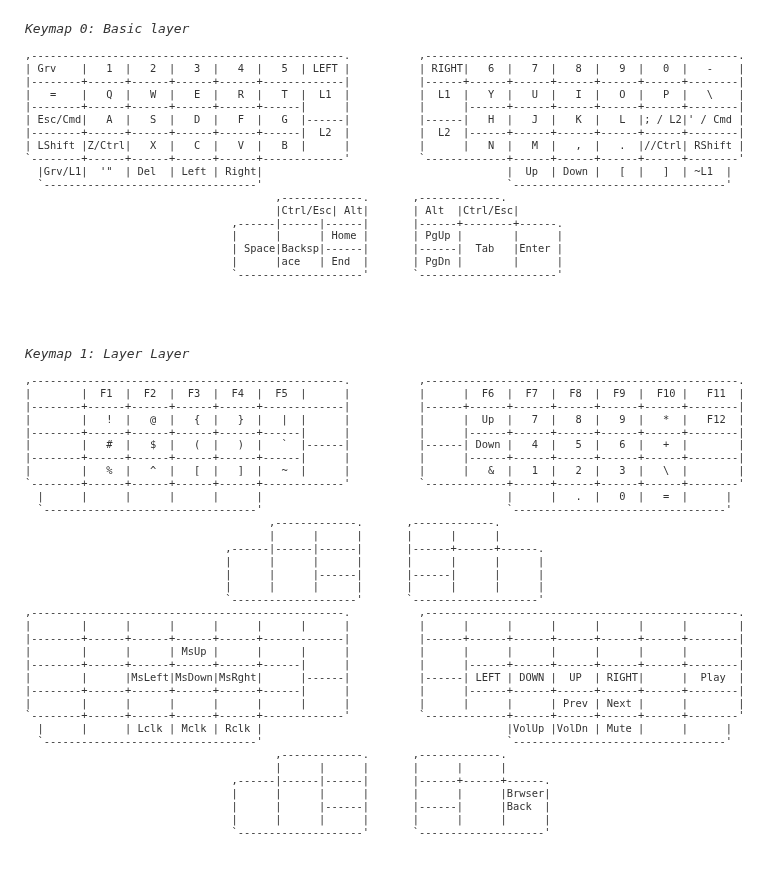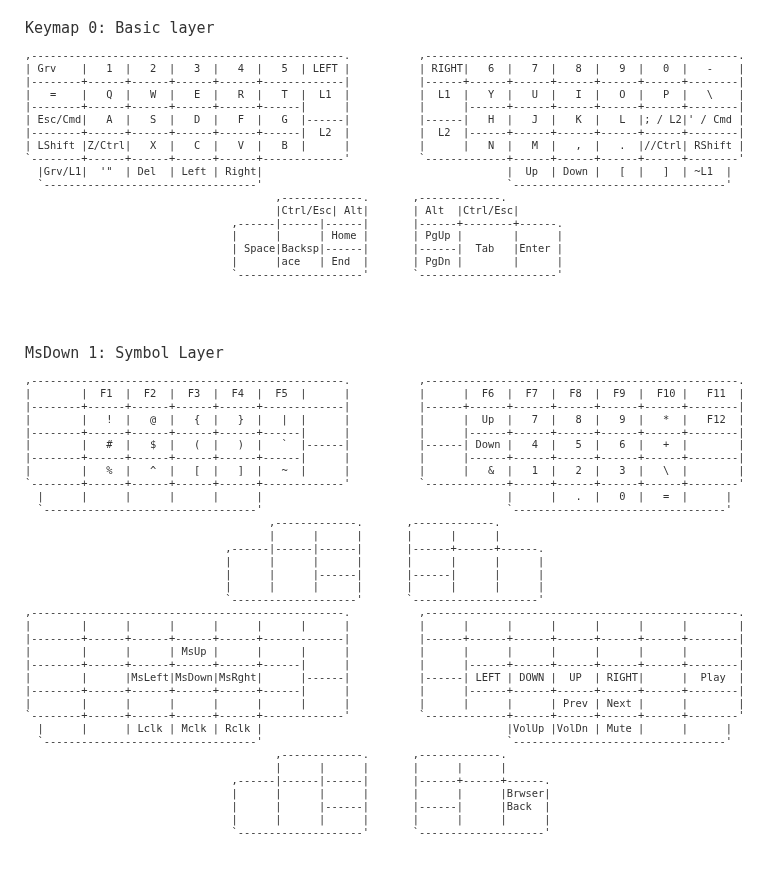--- a/index.html
+++ b/index.html
@@ -13,25 +13,26 @@
     background: var(--bg-color);
     overflow: hidden;
   }
   .page {
     padding: 22px 0 0 25px;
     font-family: "DejaVu Sans Mono", "Liberation Mono", monospace;
     color: var(--text-color);
   }
   .km-title {
     font-family: "DejaVu Sans Mono", "Liberation Mono", monospace;
-    font-size: 15px;
+    font-size: 13px;
     line-height: 13.4px;
     font-weight: normal;
     white-space: pre;
     margin-bottom: 13.4px;
+    font-style: italic;
   }
   .km-ascii {
     font-family: "DejaVu Sans Mono", "Liberation Mono", monospace;
     font-size: 10.4px;
     line-height: 12.9px;
     white-space: pre;
     margin: 0;
   }
   section.s0 { margin-bottom: 66px; }
   section.s1 { margin-bottom: 0; }
@@ -58,21 +59,21 @@
                                         ,-------------.       ,-------------.
                                         |Ctrl/Esc| Alt|       | Alt  |Ctrl/Esc|
                                  ,------|------|------|       |------+--------+------.
                                  |      |      | Home |       | PgUp |        |      |
                                  | Space|Backsp|------|       |------|  Tab   |Enter |
                                  |      |ace   | End  |       | PgDn |        |      |
                                  `--------------------'       `----------------------'</pre>
   </section>
 
   <section class="s1">
-    <h2 class="km-title">MsDown 1: Symbol Layer</h2>
+    <h2 class="km-title">Keymap 1: Layer Layer</h2>
     <pre class="km-ascii">,--------------------------------------------------.           ,--------------------------------------------------.
 |        |  F1  |  F2  |  F3  |  F4  |  F5  |      |           |      |  F6  |  F7  |  F8  |  F9  |  F10 |   F11  |
 |--------+------+------+------+------+-------------|           |------+------+------+------+------+------+--------|
 |        |   !  |   @  |   {  |   }  |   |  |      |           |      |  Up  |   7  |   8  |   9  |   *  |   F12  |
 |--------+------+------+------+------+------|      |           |      |------+------+------+------+------+--------|
 |        |   #  |   $  |   (  |   )  |   `  |------|           |------| Down |   4  |   5  |   6  |   +  |        |
 |--------+------+------+------+------+------|      |           |      |------+------+------+------+------+--------|
 |        |   %  |   ^  |   [  |   ]  |   ~  |      |           |      |   &amp;  |   1  |   2  |   3  |   \  |        |
 `--------+------+------+------+------+-------------'           `-------------+------+------+------+------+--------'
   |      |      |      |      |      |                                       |      |   .  |   0  |   =  |      |

